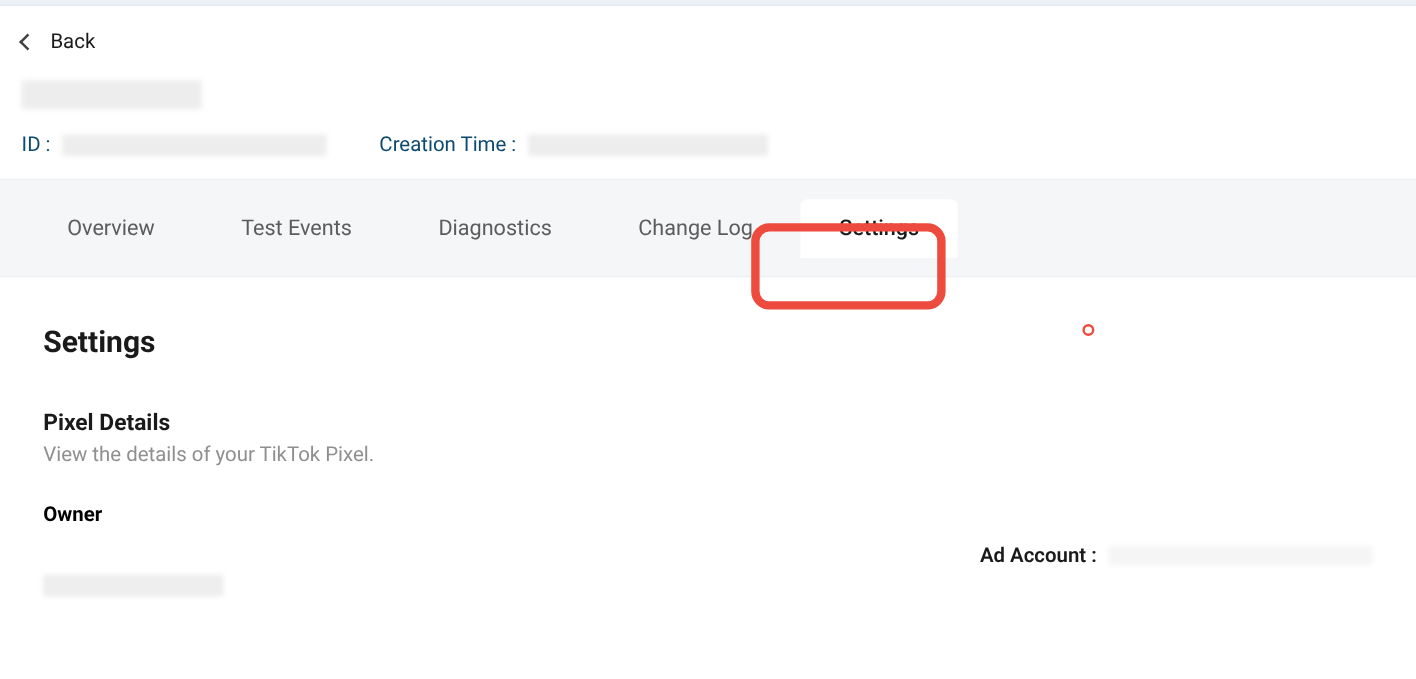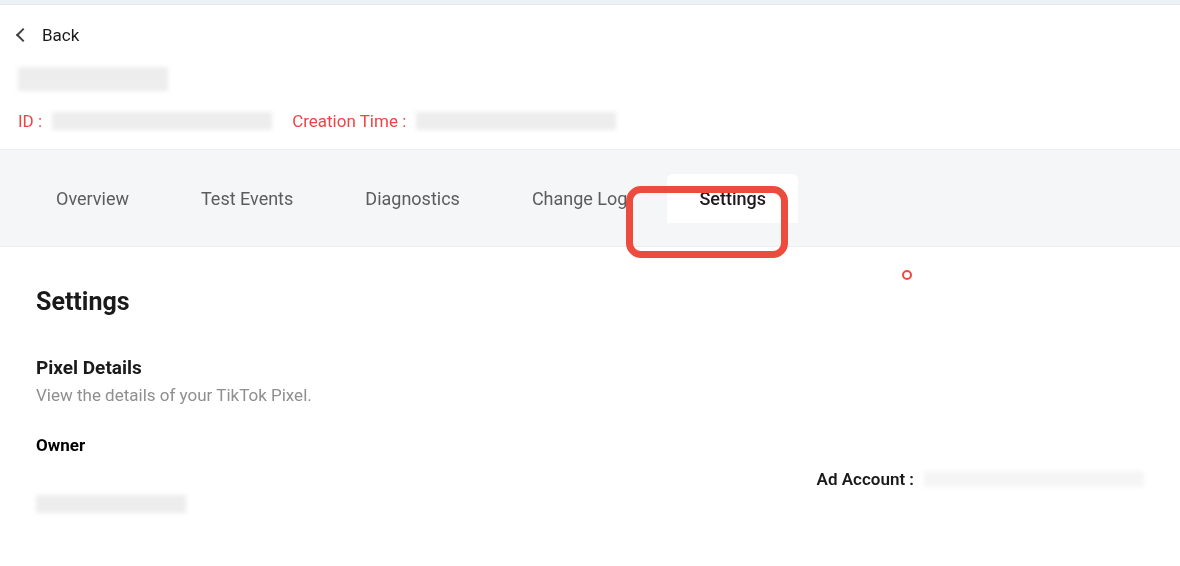--- a/index.html
+++ b/index.html
@@ -44,22 +44,22 @@
       display: inline-block;
       width: 150px;
       height: 24px;
       background: #ededed;
       margin-bottom: 16px;
       filter: blur(2px);
     }
     .meta-row {
       display: flex;
       align-items: center;
-      gap: 20px;
-      color: #ef4444;
+      gap: 44px;
+      color: #0c4a6e;
       font-size: 17px;
     }
     .meta-group {
       display: flex;
       align-items: center;
       gap: 10px;
     }
     .redacted-mid {
       display: inline-block;
       height: 18px;
@@ -69,21 +69,21 @@
     .redacted-mid.id { width: 220px; }
     .redacted-mid.ctime { width: 200px; }
 
     .tab-bar {
       background: #f4f6f8;
       border-top: 1px solid #eceff2;
       border-bottom: 1px solid #eceff2;
       display: flex;
       align-items: center;
       padding: 0 24px;
-      height: 98px;
+      height: 82px;
       position: relative;
     }
     .tab {
       padding: 14px 32px;
       margin-right: 8px;
       font-size: 18px;
       color: #5c5c5c;
       cursor: pointer;
       border-radius: 6px 6px 0 0;
       position: relative;

